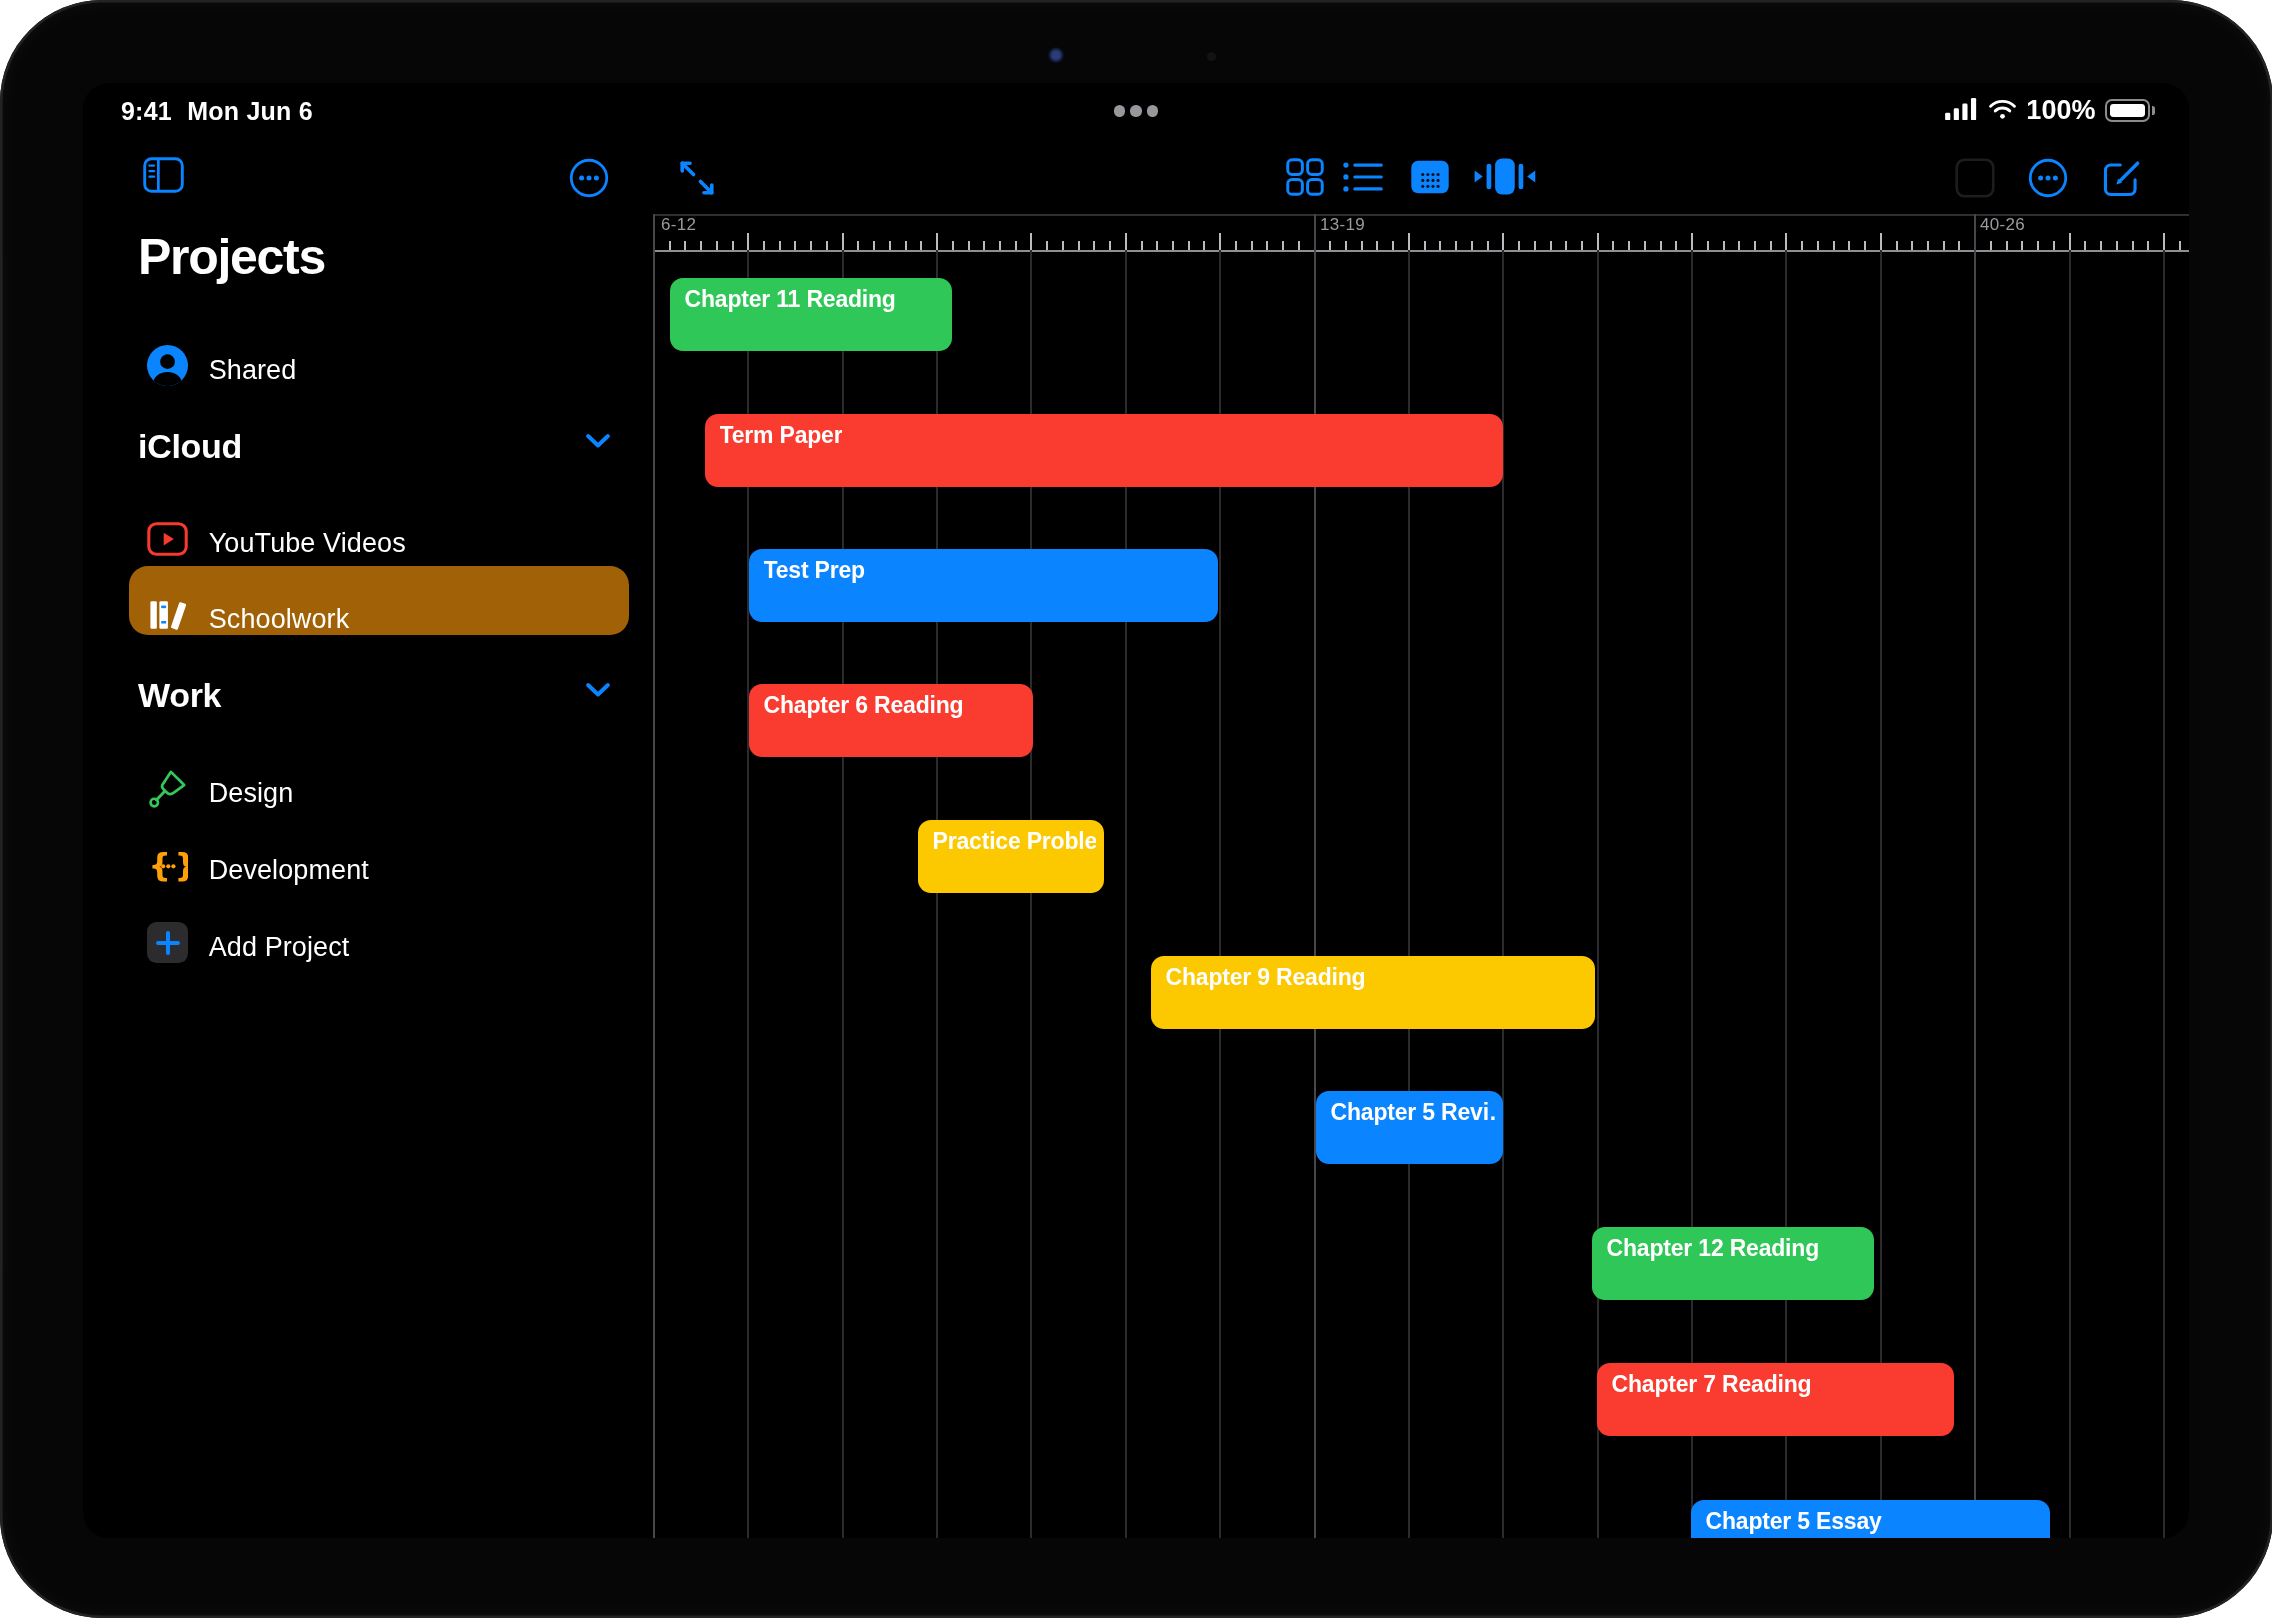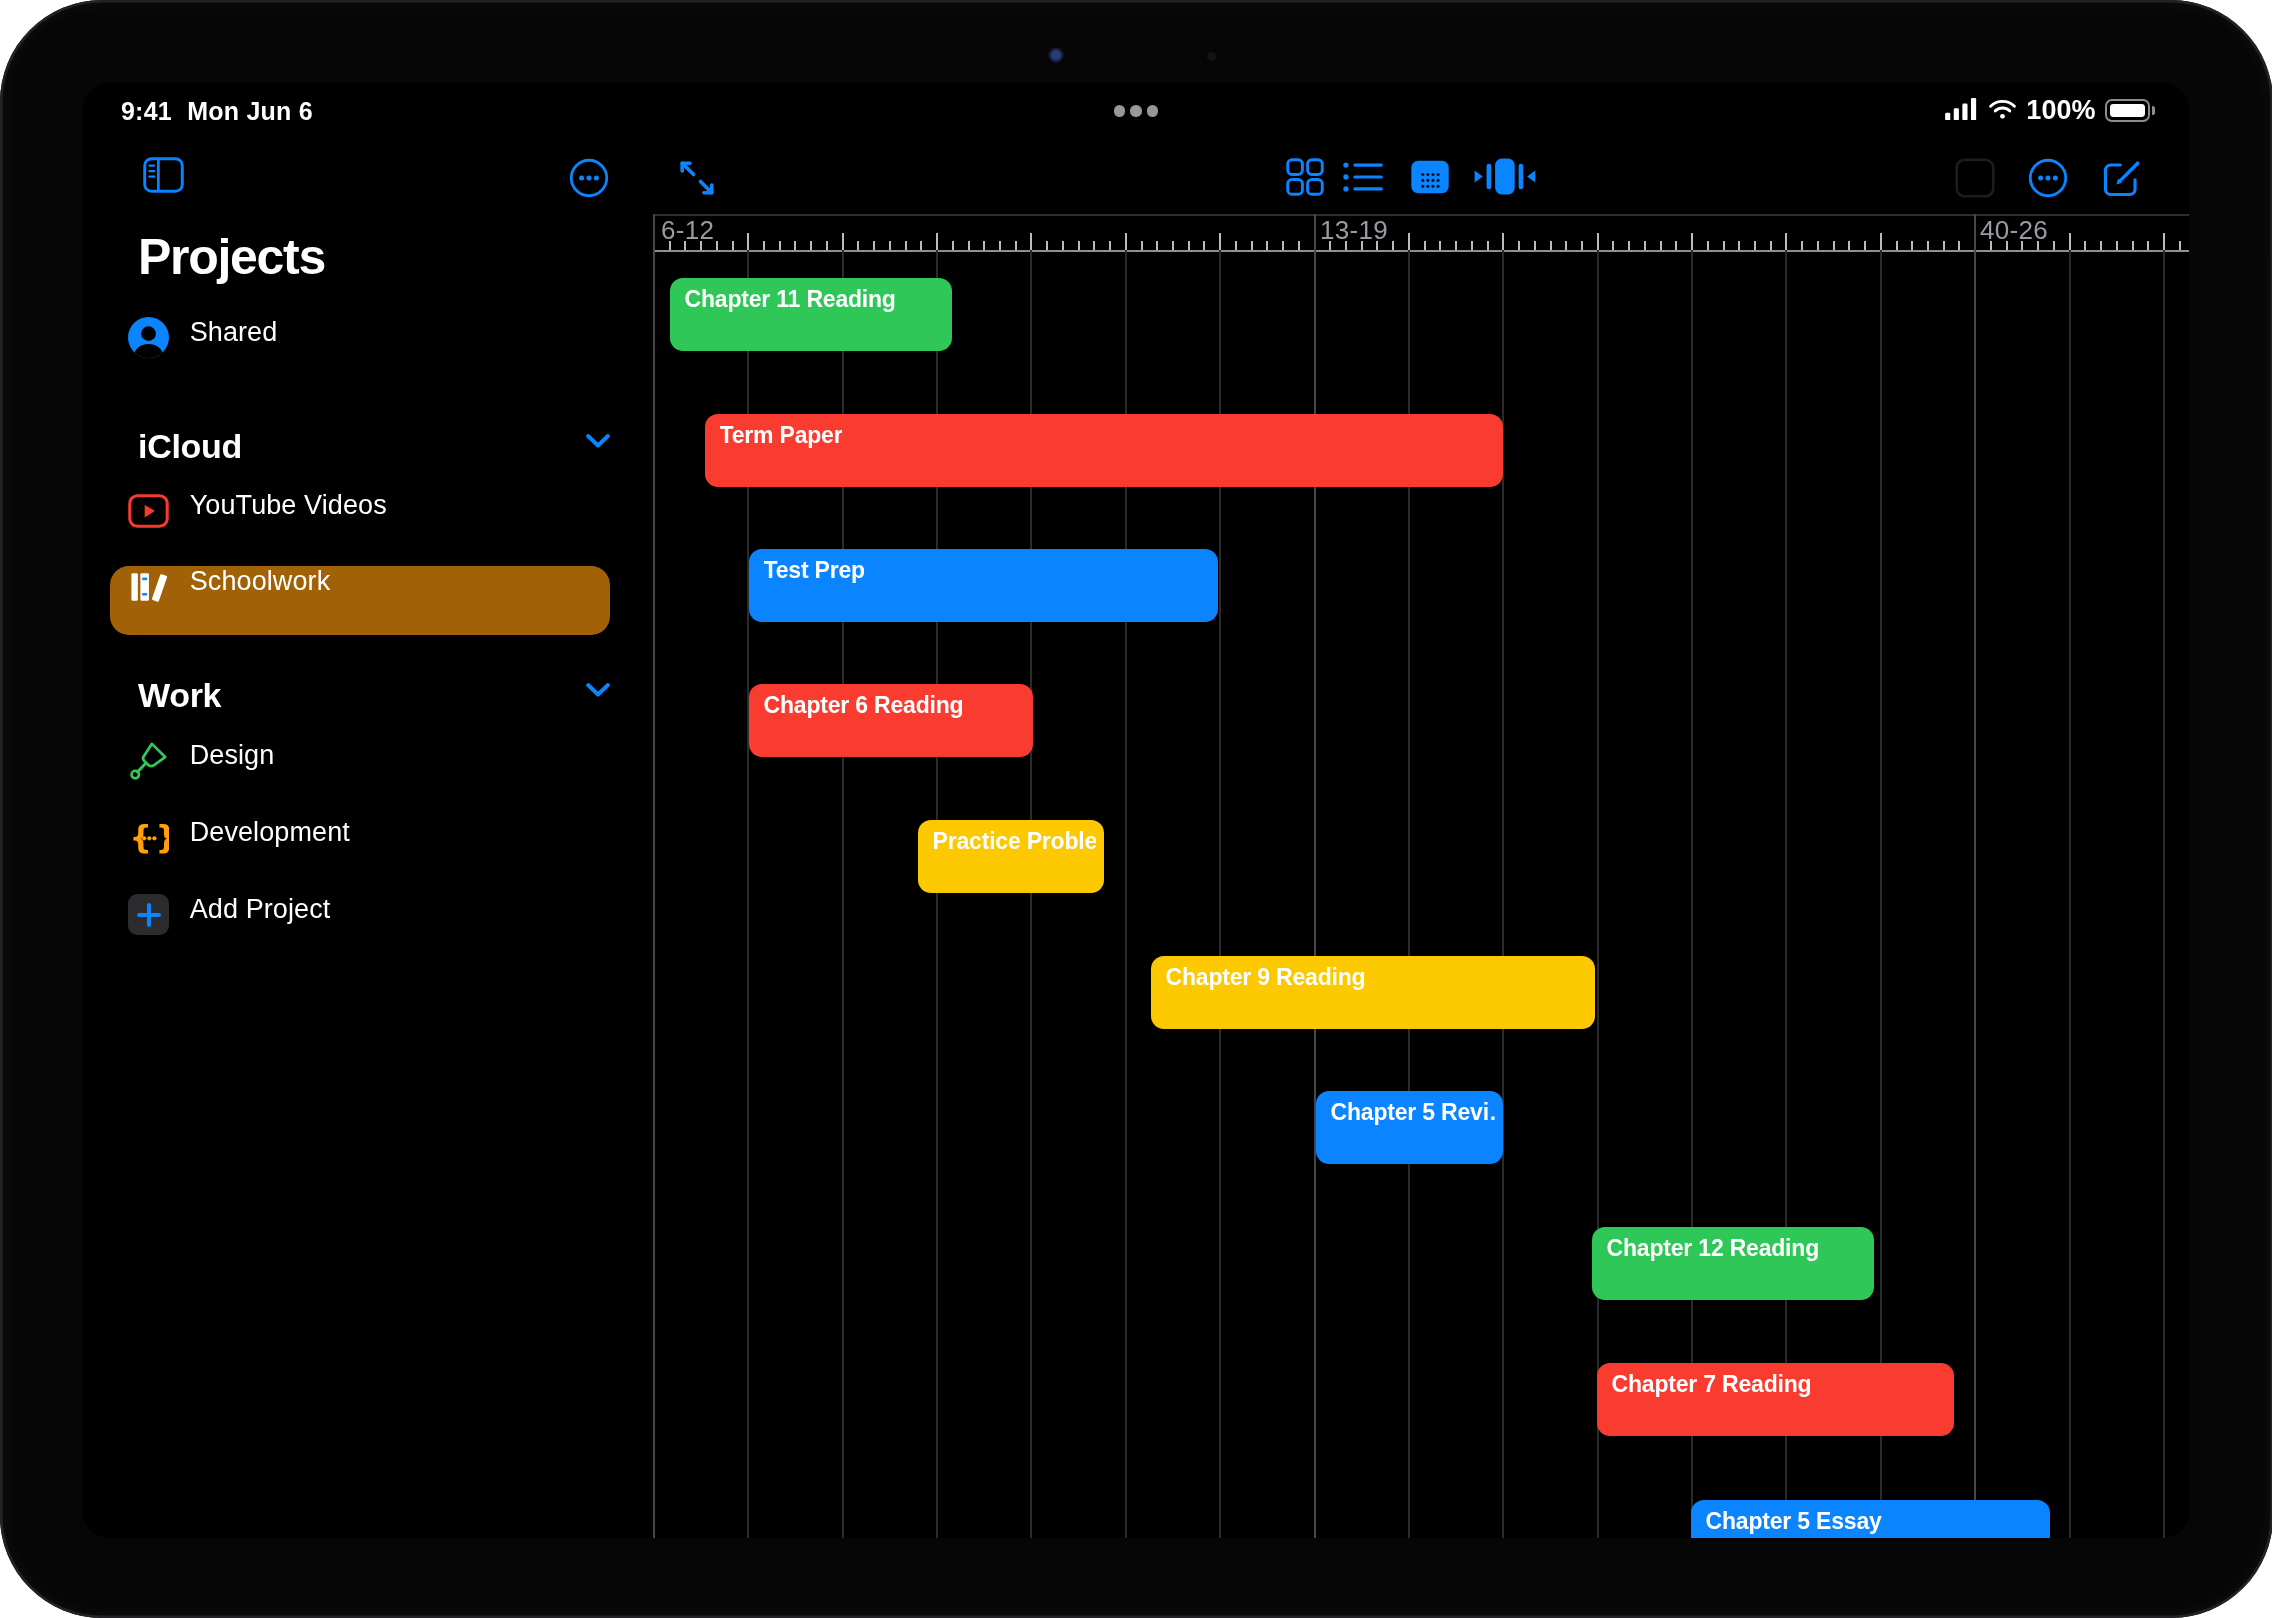--- a/index.html
+++ b/index.html
@@ -26,36 +26,36 @@
   .batt-fill { display:block; width:100%; height:100%; background:#fff; border-radius:3.4px; }
   .batt-tip { width:3.4px; height:9.5px; background:rgba(255,255,255,.55); border-radius:0 2.6px 2.6px 0; margin-left:1.7px; }
 
   #mt-indicator { position:absolute; left:0; right:0; top:22.4px; display:flex; justify-content:center; gap:5.2px; }
   #mt-indicator i { width:11.2px; height:11.2px; border-radius:50%; background:#97979C; }
 
   
   .icon-abs { position:absolute; display:flex; align-items:center; justify-content:center; }
   #sidebar-title { position:absolute; left:55px; top:145px; color:#fff; font-size:50px; font-weight:700; letter-spacing:-1.3px; }
 
-  .sb-row { position:absolute; left:27px; width:500px; height:69px; border-radius:19px;
-            display:flex; align-items:flex-start; padding-left:18px; cursor:pointer; }
+  .sb-row { position:absolute; left:46px; width:500px; height:69px; border-radius:19px;
+            display:flex; align-items:flex-end; padding-left:18px; cursor:pointer; }
   .sb-row .sb-icon { width:41px; height:41px; display:flex; align-items:center; justify-content:center; flex:0 0 41px; }
   .sb-row .sb-label { margin-left:20.7px; color:#fff; font-size:27px; letter-spacing:0.1px; white-space:nowrap; }
   .plus-tile { display:flex; align-items:center; justify-content:center; width:41px; height:41px; background:#2C2C2E; border-radius:9.5px; }
 
   .sb-header { position:absolute; left:55px; width:473px; height:40px; display:flex; align-items:center; }
   .sb-header .sb-header-label { color:#fff; font-size:34px; font-weight:700; letter-spacing:-0.3px; }
   .sb-header .sb-chevron { position:absolute; right:0; top:6.9px; }
 
   
   .hsep { position:absolute; height:1.7px; background:#2F2F31; }
   .vline { position:absolute; width:1.7px; }
   .tickline { position:absolute; width:1.7px; background:#BABABF; }
   .baseline { position:absolute; height:1.7px; background:#8E8E93; }
-  .week-label { position:absolute; color:#9A9AA0; font-size:26px; font-weight:500; letter-spacing:0.3px; }
+  .week-label { position:absolute; color:#9A9AA0; font-size:17px; font-weight:500; letter-spacing:0.3px; }
 
   .bar { position:absolute; height:73px; border-radius:13px; cursor:grab; z-index:3; }
   .bar-label { position:absolute; left:14.6px; top:7.7px; color:#fff; font-size:23px; font-weight:700;
                letter-spacing:-0.2px; white-space:nowrap; overflow:hidden; max-width:calc(100% - 22.4px); }
 
   .tb-icon { position:absolute; cursor:pointer; display:flex; align-items:center; justify-content:center; }
 </style>
 </head>
 <body>
 

